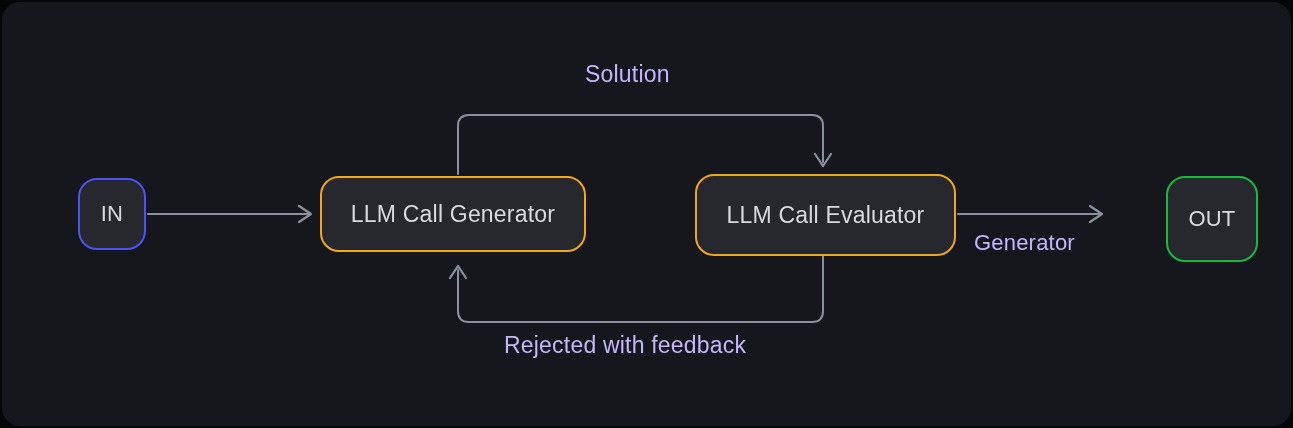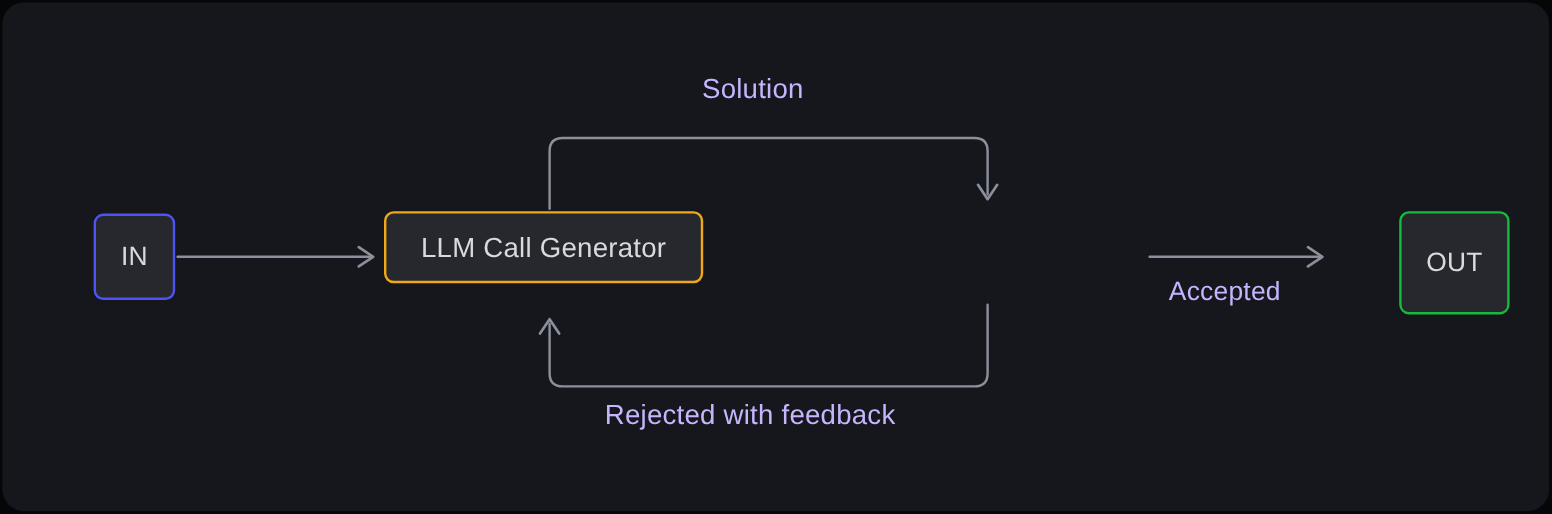--- a/index.html
+++ b/index.html
@@ -20,21 +20,21 @@
     width: 1289px;
     height: 424px;
     background: #15171c;
     border-radius: 18px;
     overflow: hidden;
   }
   .node {
     position: absolute;
     box-sizing: border-box;
     background: #26282d;
-    border-radius: 8px;
+    border-radius: 19px;
     border-style: solid;
     display: flex;
     align-items: center;
     justify-content: center;
     color: #d8dade;
     letter-spacing: 0.2px;
     white-space: nowrap;
   }
   #node-in {
     left: 76px; top: 176px;
@@ -45,21 +45,21 @@
   }
   #node-out {
     left: 1164px; top: 174px;
     width: 92px; height: 86px;
     border-width: 2.5px;
     border-color: #18ba3e;
     font-size: 22px;
   }
   #node-generator {
     left: 318px; top: 174px;
-    width: 266px; height: 60px;
+    width: 266px; height: 76px;
     border-width: 2.5px;
     border-color: #f0a81b;
     font-size: 23px;
   }
   #node-evaluator {
     left: 693px; top: 172px;
     width: 261px; height: 82px;
     border-width: 2.5px;
     border-color: #f0a81b;
     font-size: 23px;
@@ -127,22 +127,23 @@
     <g>
       <line x1="956" y1="212" x2="1098" y2="212"></line>
       <polyline class="head" points="1088,204 1100,212 1088,220"></polyline>
     </g>
   </svg>
 
   <div class="node" id="node-in">IN</div>
 
   <div class="node" id="node-generator">LLM Call Generator</div>
 
+  <div class="node" id="node-evaluator">LLM Call Evaluator</div>
 
   <div class="node" id="node-out">OUT</div>
 
   <div class="edge-label" id="label-solution">Solution</div>
 
   <div class="edge-label" id="label-rejected">Rejected with feedback</div>
 
-  <div class="edge-label" id="label-accepted">Accepted</div>
+  <div class="edge-label" id="label-accepted">Generator</div>
 
 </div>
 
 </body></html>

